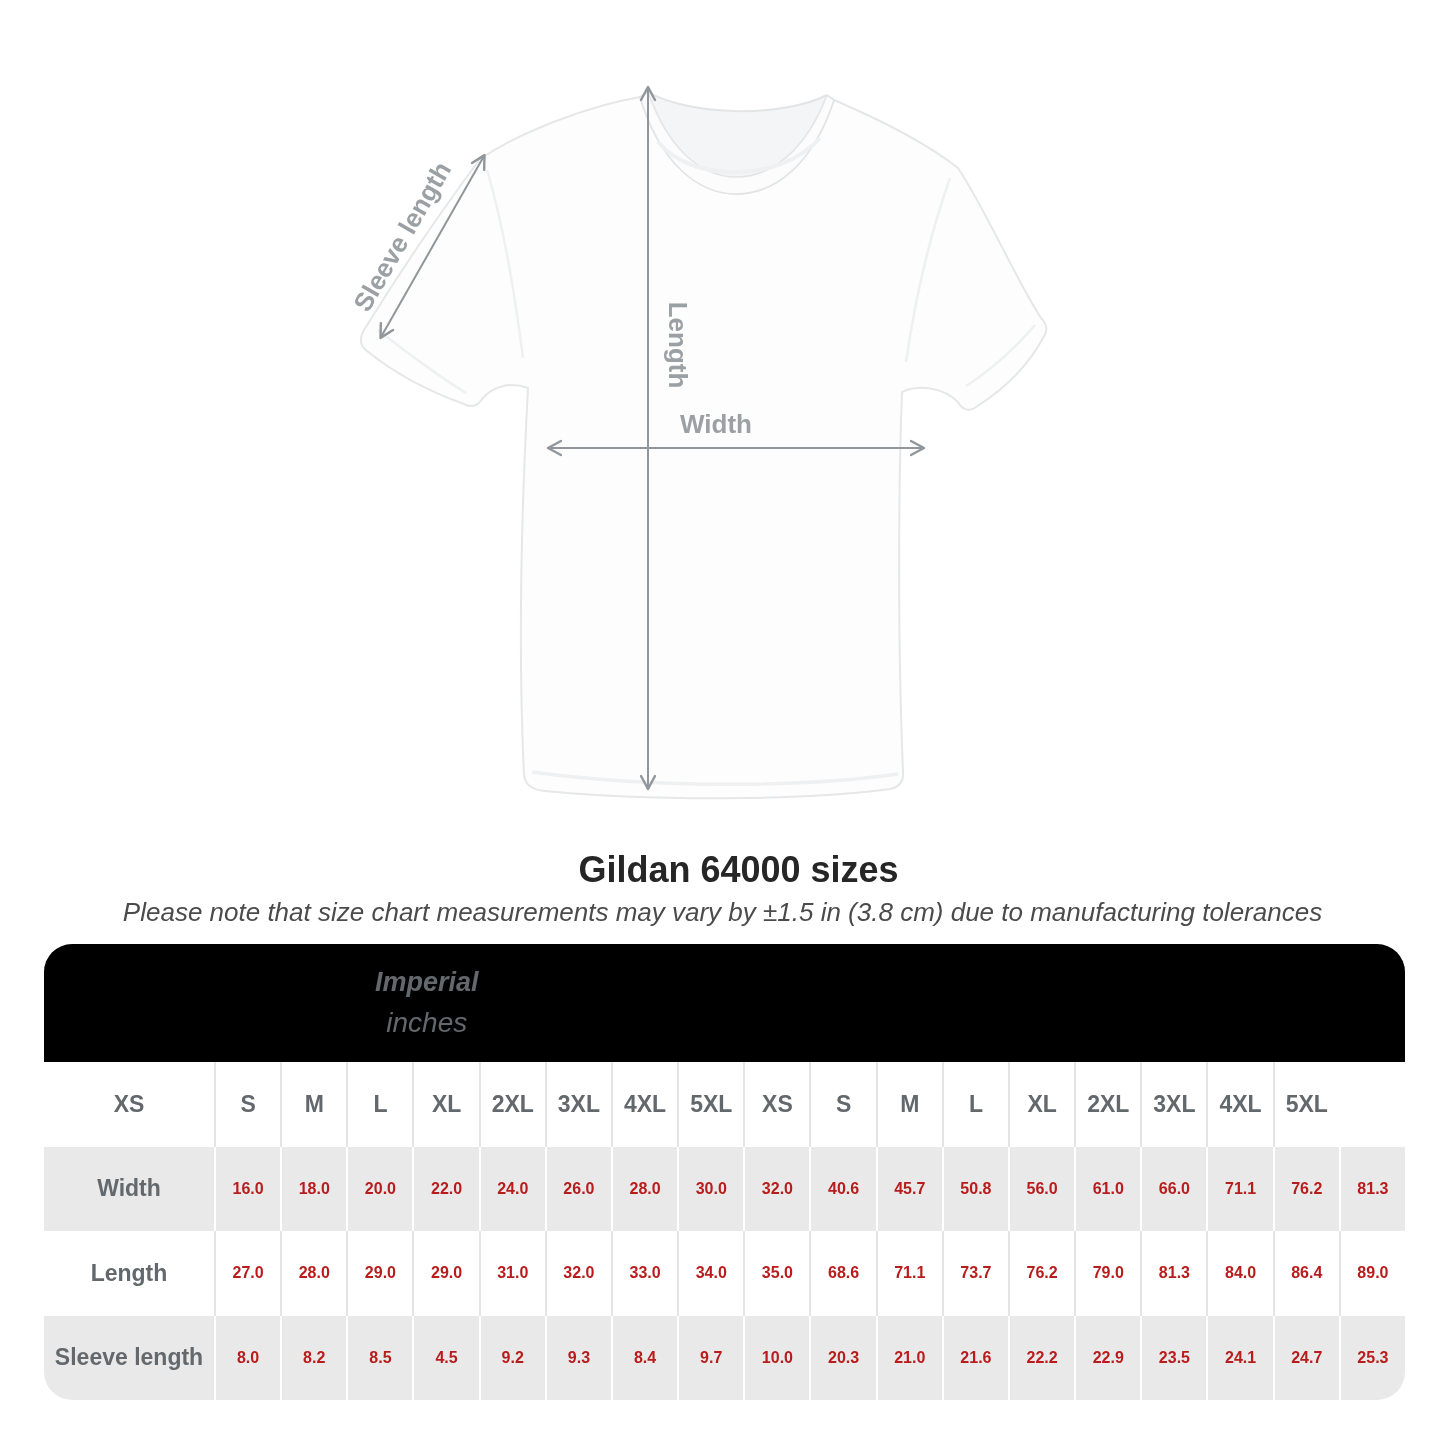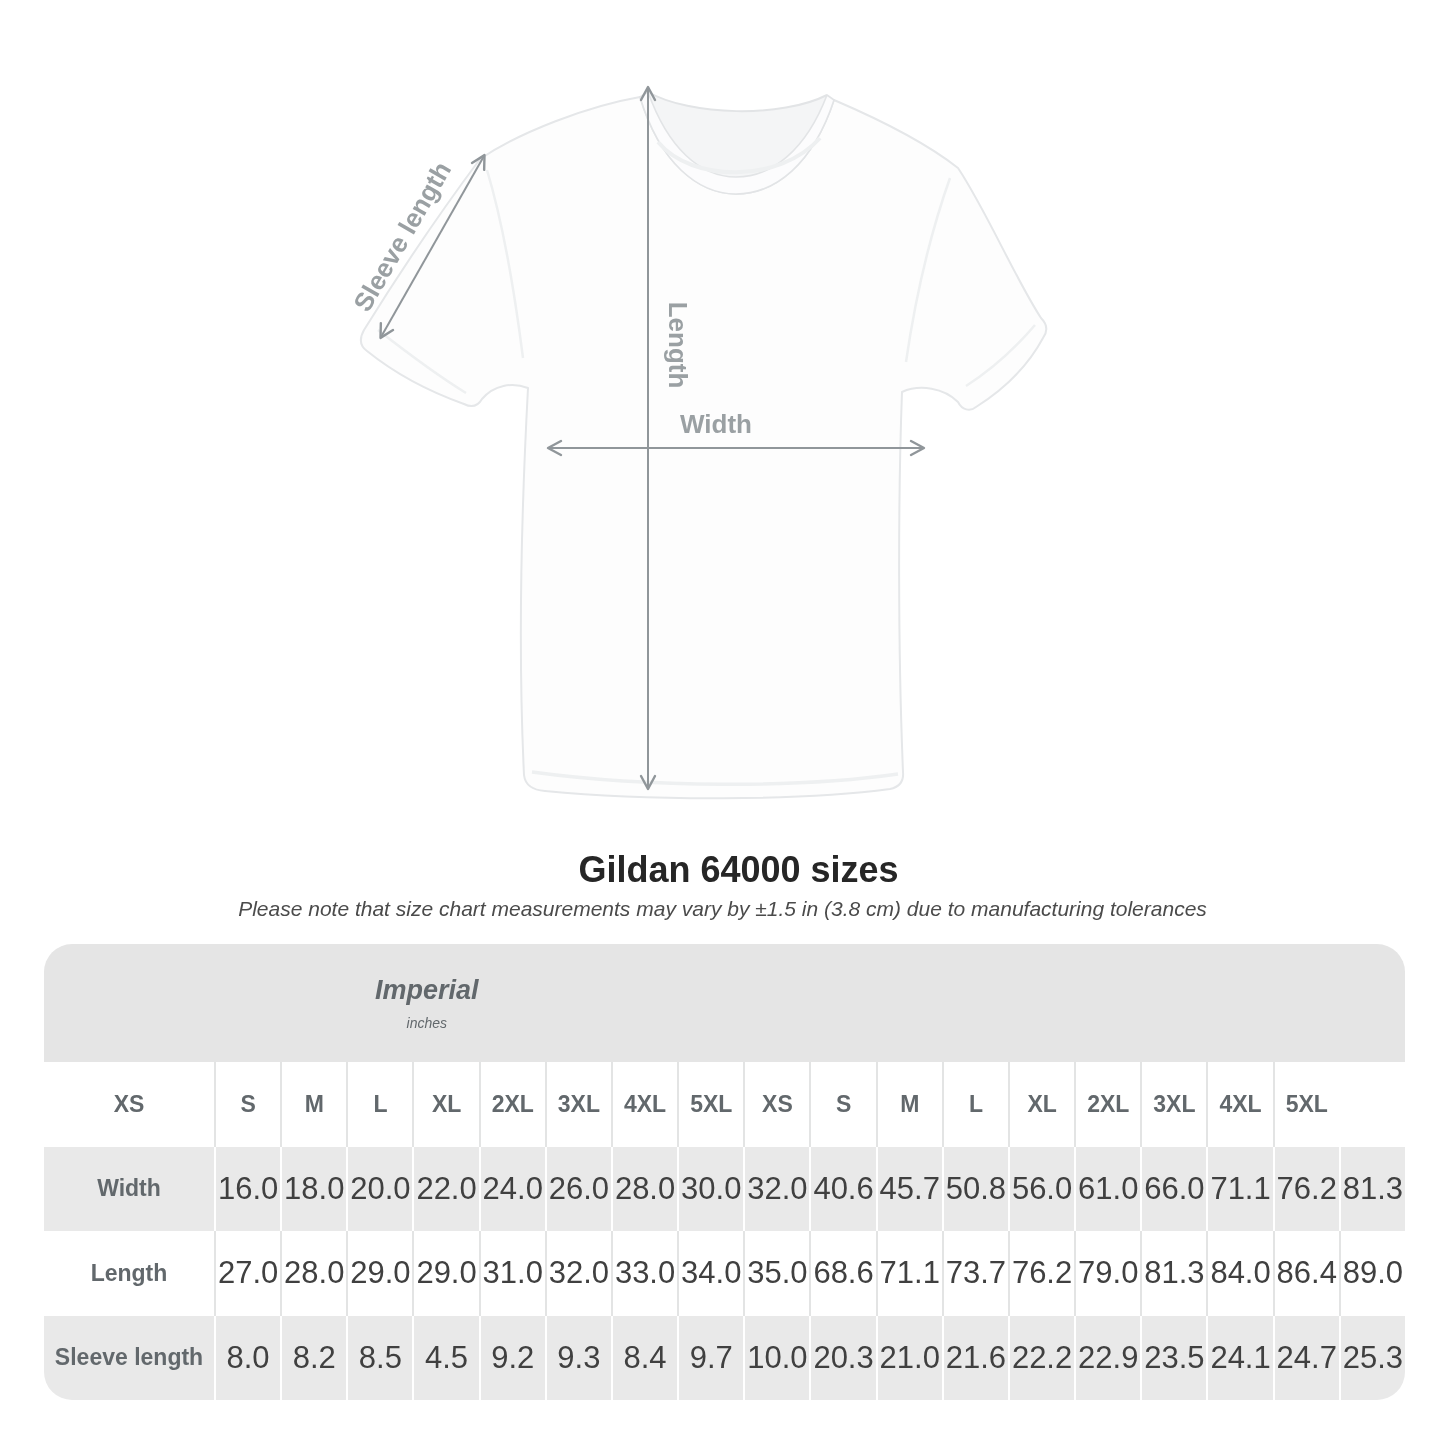--- a/index.html
+++ b/index.html
@@ -12,48 +12,48 @@
   
   .shirt-wrap { position:absolute; left:0; top:0; width:1445px; height:845px; }
 
   
   .title {
     position:absolute; top:849px; left:0; width:100%;
     text-align:center; font-size:36px; font-weight:bold; color:#262626;margin-left:16px;
   }
   .subtitle {
     position:absolute; top:897px; left:0; width:100%;
-    text-align:center; font-size:21px; font-style:italic; color:#4b4b4b;
+    text-align:center; font-size:26px; font-style:italic; color:#4b4b4b;
   }
 
   
   .size-table {
     position:absolute; left:44px; top:944px; width:1361px; height:456px;
     border-radius:28px; overflow:hidden;
   }
   .band {
-    height:118px; background:#e5e5e5;
+    height:118px; background:#000000;
     display:grid; grid-template-columns:56.25% 43.75%;
   }
   .band-cell {
     display:flex; flex-direction:column; align-items:center; justify-content:center;
     gap:9px; color:#62686c;
   }
   .band-title { font-size:27px; font-weight:bold; font-style:italic; }
-  .band-unit  { font-size:14px; font-style:italic;text-align:center; }
+  .band-unit  { font-size:28px; font-style:italic;text-align:center; }
 
   .trow {
     display:grid; grid-template-columns:170px repeat(18,1fr); height:84.5px;
   }
   .row-white { background:#ffffff; --sep:#e3e4e4; }
   .row-gray  { background:#e9e9e9; --sep:#ffffff; }
   .cell { display:flex; align-items:center; justify-content:center; }
   .cell + .cell { border-left:2px solid var(--sep); }
   .head-text  { font-weight:bold; color:#62686c; font-size:23px; }
-  .value-text { color:#404040; font-size:31px; }
+  .value-text { color:#b91c1c; font-size:16px;font-weight:bold; }
 </style>
 </head>
 <body>
 
 <div class="shirt-wrap">
   <svg width="1445" height="845" viewBox="0 0 1445 845">
     <defs>
       <marker id="arrowhead" markerWidth="20" markerHeight="20" refX="15" refY="9" orient="auto-start-reverse" markerUnits="userSpaceOnUse">
         <path d="M 3 2 L 16 9 L 3 16" fill="none" stroke="#90969a" stroke-width="2.4" stroke-linecap="round" stroke-linejoin="round"></path>
       </marker>

